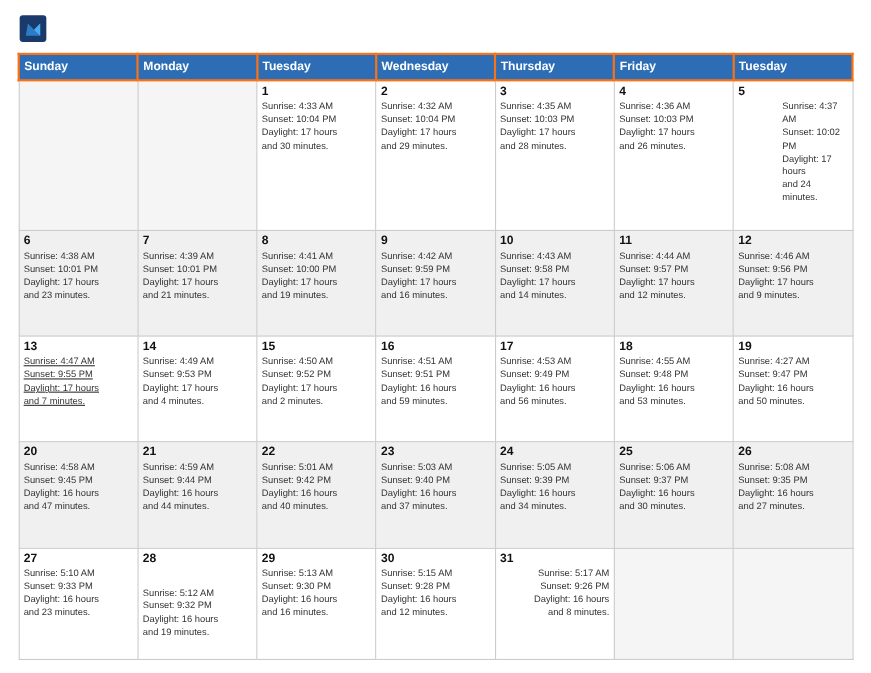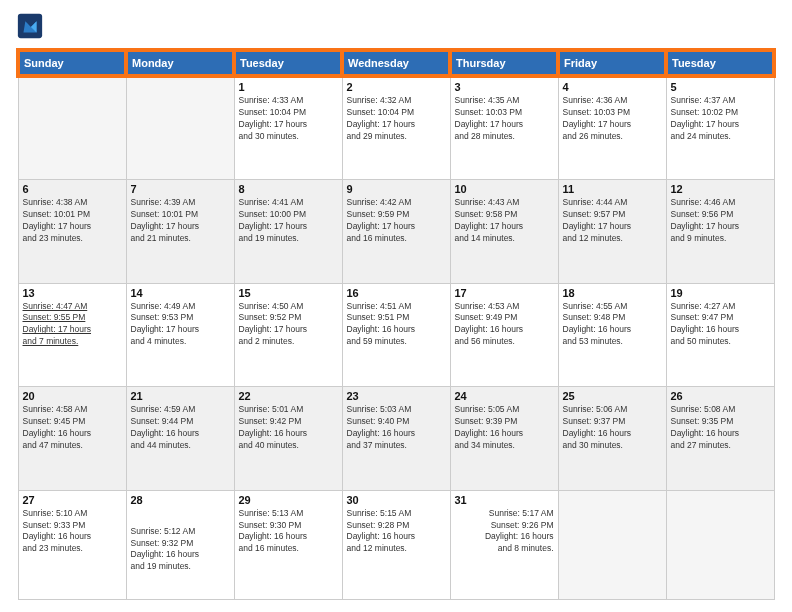--- a/index.html
+++ b/index.html
@@ -60,21 +60,21 @@
       width: 100%;
       table-layout: fixed;
     }
     .calendar th {
       background: #2d6db5;
       color: white;
       font-size: 11px;
       font-weight: bold;
       padding: 5px 4px;
       text-align: left;
-      border: 4px solid #f97316;
+      border: 2px solid #f97316;
     }
     .calendar td {
       vertical-align: top;
       border: 1px solid #ccc;
       padding: 3px 4px;
       font-size: 9px;
       color: #333;
       height: 82px;
     }
     .calendar td.empty {
@@ -163,21 +163,21 @@
           </td>
           <td>
             <span class="day-num">4</span>
             <div class="day-info" style="white-space: pre-line;">Sunrise: 4:36 AM
 Sunset: 10:03 PM
 Daylight: 17 hours
 and 26 minutes.</div>
           </td>
           <td>
             <span class="day-num">5</span>
-            <div class="day-info" style="white-space: pre-line;">Sunrise: 4:37 AM
+            <div class="day-info" style="white-space: pre-line; margin-left: 40px;">Sunrise: 4:37 AM
 Sunset: 10:02 PM
 Daylight: 17 hours
 and 24 minutes.</div>
           </td>
         </tr>
         <tr class="alt-row">
           <td>
             <span class="day-num">6</span>
             <div class="day-info" style="white-space: pre-line;">Sunrise: 4:38 AM
 Sunset: 10:01 PM

